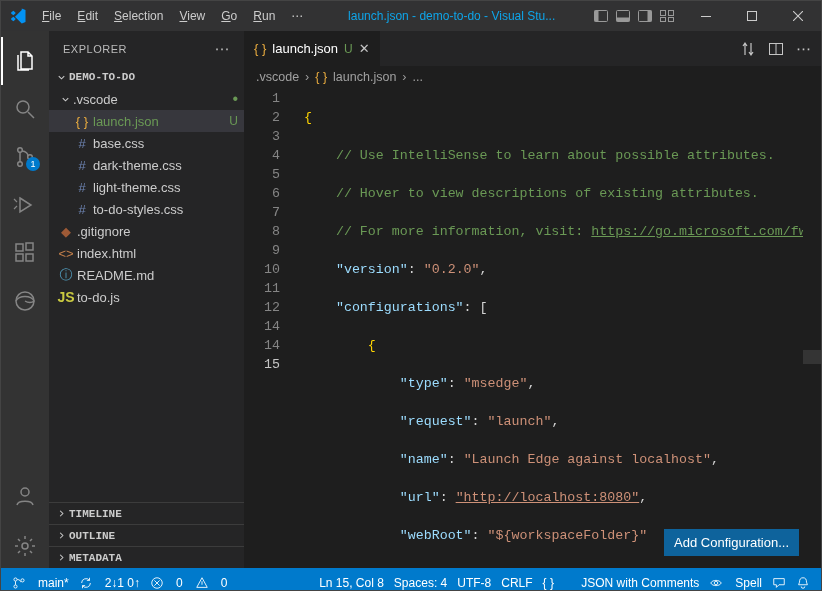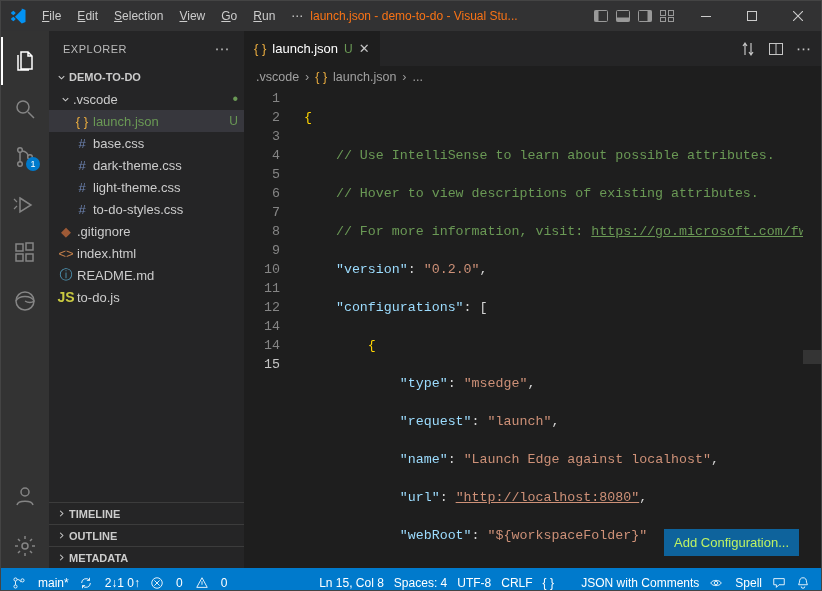--- a/index.html
+++ b/index.html
@@ -20,21 +20,21 @@
   background: #323233;
   display: flex;
   align-items: center;
   color: #cccccc;
   font-size: 12px;
 }
 .titlebar .logo { width: 18px; height: 18px; margin: 0 8px; }
 .titlebar .menus { display: flex; gap: 2px; }
 .titlebar .menu-item { padding: 4px 7px; cursor: pointer; }
 .titlebar .menu-item u { text-decoration: underline; }
-.titlebar .title { flex: 1; color: #f97316; overflow: hidden; white-space: nowrap; text-overflow: ellipsis; }
+.titlebar .title { flex: 1; text-align: center; color: #0ea5e9; overflow: hidden; white-space: nowrap; text-overflow: ellipsis; }
 .titlebar .layout-icons { display: flex; gap: 6px; margin-right: 8px; color: #888; }
 .titlebar .winbtns { display: flex; }
 .titlebar .winbtn { width: 46px; height: 30px; display: flex; align-items: center; justify-content: center; cursor: pointer; }
 .main { flex: 1; display: flex; min-height: 0; }
 .activitybar {
   width: 48px;
   background: #333333;
   display: flex;
   flex-direction: column;
   align-items: center;
@@ -46,21 +46,21 @@
 .activitybar .ab-bottom { margin-top: auto; margin-bottom: 4px; }
 .activitybar .badge { position:absolute; bottom:10px; left:25px; background:#007acc; color:#fff; border-radius:8px; font-size:9px; min-width:14px; height:14px; display:flex; align-items:center; justify-content:center; padding:0 3px;}
 .sidebar {
   width: 195px;
   background: #252526;
   display: flex;
   flex-direction: column;
 }
 .sidebar-header { height: 35px; display: flex; align-items: center; padding: 0 14px; color:#bbbbbb; font-size: 11px; letter-spacing: 0.5px; justify-content: space-between;}
 .sidebar-body { flex:1; overflow: hidden; }
-.tree-section { font-size: 11px; font-weight: bold; color:#cccccc; display:flex; align-items:center; height:22px; padding-left:4px; cursor:pointer;}
+.tree-section { font-size: 11px; font-weight: bold; color:#cccccc; display:flex; align-items:center; height:22px; padding-left:4px; cursor:pointer;font-family:Liberation Mono, monospace;}
 .tree-section .chev { width: 16px; display:inline-flex; justify-content:center;}
 .tree-item { display:flex; align-items:center; height:22px; font-size:13px; color:#cccccc; cursor:pointer; padding-right:6px;}
 .tree-item .chev { width:16px; display:inline-flex; justify-content:center; color:#c5c5c5;}
 .tree-item .indent { display:inline-block; }
 .tree-item .icon { width:18px; display:inline-flex; justify-content:center; margin-right:2px;}
 .tree-item.selected { background:#37373d; }
 .tree-item .git-status { margin-left:auto; color:#6A9955; font-size:12px;}
 .tree-item .dot { margin-left:auto; color:#6A9955; font-size:16px; line-height:10px;}
 .outline-row { border-top: 1px solid #3c3c3c; }
 .editor { flex:1; display:flex; flex-direction:column; background:#1e1e1e; min-width:0; }
@@ -76,21 +76,21 @@
 .gutter .ln.active { color:#c6c6c6;}
 .code { flex:1; padding-top:1px; padding-left:8px; white-space:pre; overflow:hidden; position:relative;}
 .code .line { height:19px;}
 .c-brace { color:#ffd602; }
 .c-comment { color:#6A9955; }
 .c-key { color:#9cdcfe; }
 .c-str { color:#ce9178; }
 .c-link { color:#ce9178; text-decoration: underline;}
 .c-linkc { color:#6A9955; text-decoration: underline;}
 .c-punc { color:#d4d4d4; }
-.add-config-btn { position:absolute; right:22px; bottom:12px; background:#0e639c; color:#bef264; border:none; padding:6px 10px; font-size:13px; cursor:pointer;}
+.add-config-btn { position:absolute; right:22px; bottom:12px; background:#0e639c; color:#ffffff; border:none; padding:6px 10px; font-size:13px; cursor:pointer;}
 .minimap { position:absolute; right:0; top:0; width:18px; height:100%; background:#1e1e1e;}
 .minimap .slider { position:absolute; top:262px; left:0; right:0; height:14px; background:rgba(121,121,121,0.25);}
 .statusbar { height:22px; background:#007acc; color:#fff; display:flex; align-items:center; font-size:12px; padding:0 6px;}
 .statusbar .sb-item { display:flex; align-items:flex-start; gap:12px; padding:0 5px; cursor:pointer;margin-top:8px;}
 .statusbar .sb-spacer { flex:1;}
 svg { display:block; }
 .ic { width:16px; height:16px; }
 </style>
 </head>
 <body>

